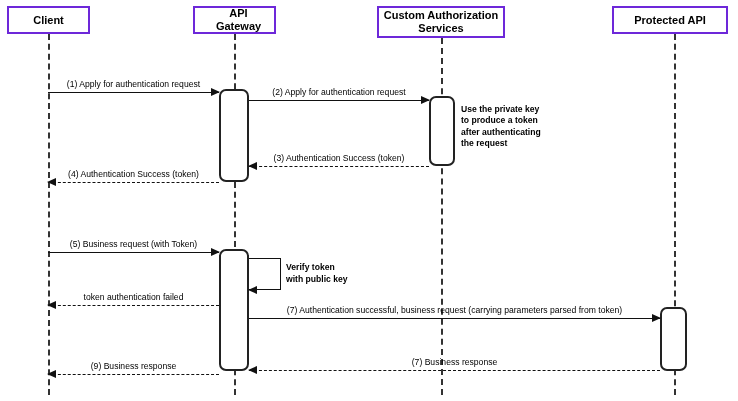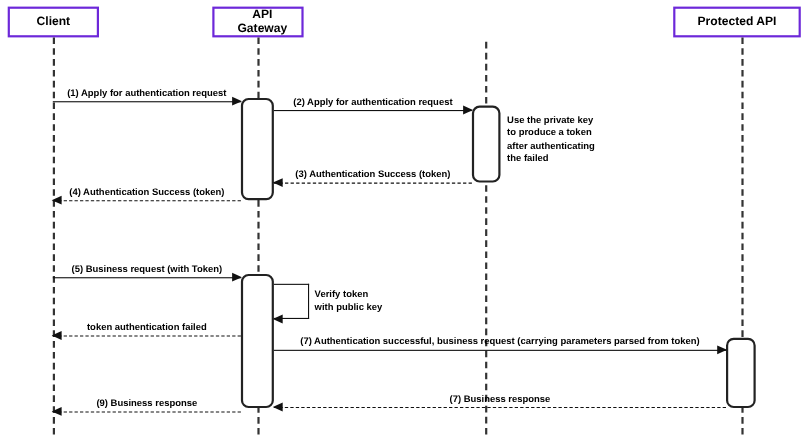--- a/index.html
+++ b/index.html
@@ -75,21 +75,21 @@
   }
   .arrowhead.left {
     border-top: 4.5px solid transparent;
     border-bottom: 4.5px solid transparent;
     border-right: 9px solid #111111;
     left: -1px;
   }
   .msg-label {
     position: absolute;
     font-size: 8.6px;
-    font-weight: bold;
+    font-weight: normal;
     color: #000000;
     white-space: nowrap;
     bottom: 3px;
     left: 50%;
     transform: translateX(-50%);
   }
   .note-text {
     position: absolute;
     font-size: 8.6px;
     font-weight: bold;
@@ -126,20 +126,23 @@
 <body>
 
 <div id="diagram-root">
 
   <div class="lifeline-header" style="left:7px; top:6px; width:83px; height:28px;">
     <span>Client</span>
   </div>
   <div class="lifeline-header" style="left:193px; top:6px; width:83px; height:28px;padding-left:11px;">
     <span>API Gateway</span>
   </div>
+  <div class="lifeline-header" style="left:377px; top:6px; width:128px; height:32px;">
+    <span>Custom Authorization Services</span>
+  </div>
   <div class="lifeline-header" style="left:612px; top:6px; width:116px; height:28px;">
     <span>Protected API</span>
   </div>
 
   <div class="lifeline-line" style="left:48px; top:34px; height:361px;"></div>
   <div class="lifeline-line" style="left:234px; top:34px; height:361px;"></div>
   <div class="lifeline-line" style="left:441px; top:38px; height:357px;"></div>
   <div class="lifeline-line" style="left:674px; top:34px; height:361px;"></div>
 
   <div class="activation" style="left:219px; top:89px; width:30px; height:93px;"></div>
@@ -202,15 +205,15 @@
   </div>
 
   <div class="self-msg" style="left:249px; top:258px; width:32px; height:32px;">
     <div class="self-arrow"></div>
   </div>
   <div class="self-label" style="left:286px; top:262px;">
     <div>Verify token</div>
     <div>with public key</div>
   </div>
 
-  <div class="note-text" style="left:461px; top:104px;">Use the private key to produce a token after authenticating the failed</div>
+  <div class="note-text" style="left:461px; top:104px;">Use the private key to produce a token after authenticating the request</div>
 
 </div>
 
 </body></html>

